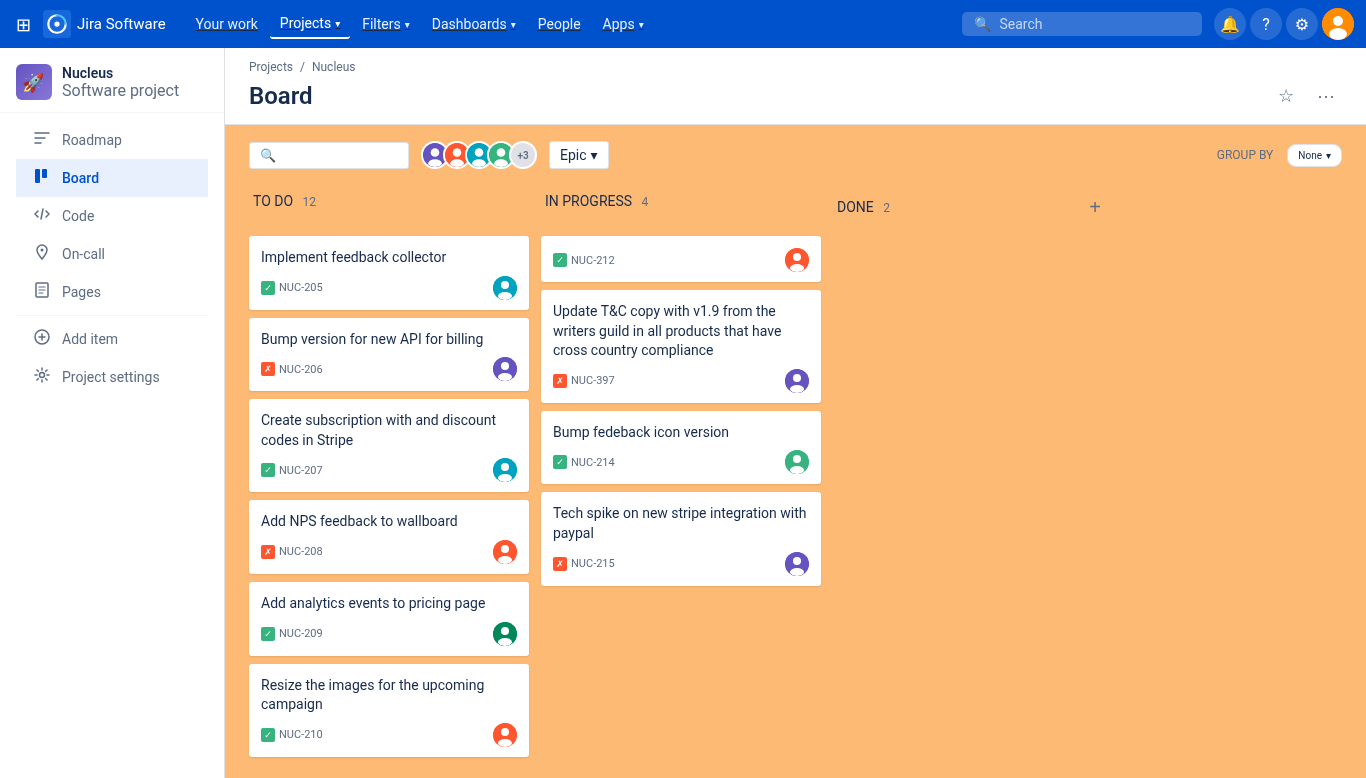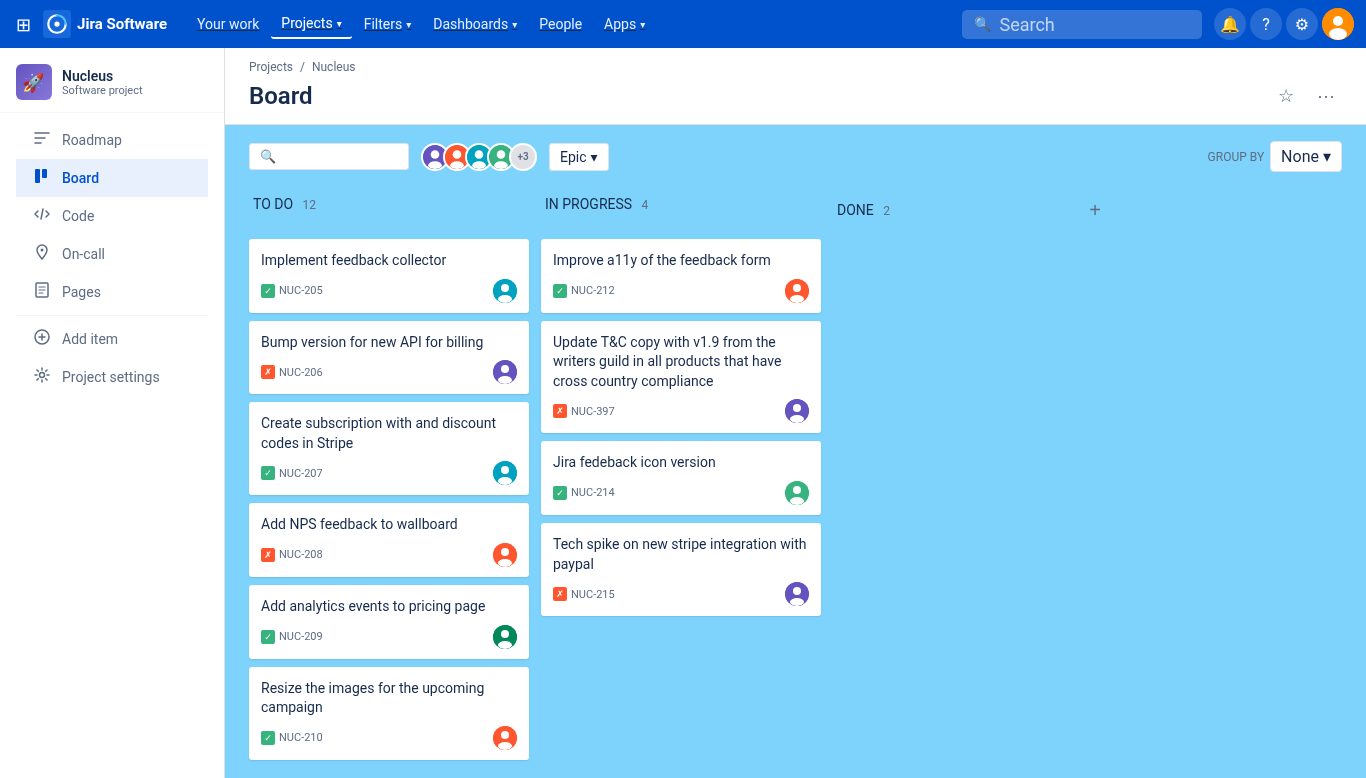--- a/index.html
+++ b/index.html
@@ -28,21 +28,21 @@
       margin-right: 16px;
       text-decoration: none;
     }
     .top-nav .logo-icon {
       width: 28px;
       height: 28px;
     }
     .top-nav .logo-text {
       color: white;
       font-size: 15px;
-      font-weight: 700;
+      font-weight: 400;
     }
     .top-nav .nav-links {
       display: flex;
       align-items: center;
       gap: 2px;
       flex: 1;
       text-decoration: underline;
     }
     .top-nav .nav-link {
       color: rgba(255,255,255,0.9);
@@ -61,21 +61,21 @@
       display: flex;
       align-items: center;
       background: rgba(255,255,255,0.2);
       border-radius: 5px;
       padding: 4px 12px;
       gap: 8px;
       width: 240px;
       cursor: text;
     }
     .top-nav .search-icon { color: rgba(255,255,255,0.8); font-size: 14px; }
-    .top-nav .search-text { color: rgba(255,255,255,0.7); font-size: 18px; }
+    .top-nav .search-text { color: rgba(255,255,255,0.7); font-size: 14px; }
     .top-nav .nav-actions {
       display: flex;
       align-items: center;
       gap: 4px;
       margin-left: 8px;
     }
     .top-nav .nav-action-btn {
       width: 32px; height: 32px;
       border-radius: 50%;
       background: rgba(255,255,255,0.15);
@@ -116,21 +116,21 @@
       border-bottom: 1px solid #f4f5f7;
     }
     .project-icon {
       width: 36px; height: 36px;
       background: linear-gradient(135deg, #6554c0, #8777d9);
       border-radius: 6px;
       display: flex; align-items: center; justify-content: center;
       color: white; font-size: 18px;
     }
     .project-info .project-name { font-size: 14px; font-weight: 600; color: #172b4d; }
-    .project-info .project-type { font-size: 11px; color: #5e6c84; }
+    .project-info .project-type { font-size: 16px; color: #5e6c84; }
     .sidebar-nav {
       padding: 8px 16px;
     }
     .sidebar-item {
       display: flex;
       align-items: center;
       gap: 10px;
       padding: 8px 16px;
       cursor: pointer;
       color: #5e6c84;
@@ -139,21 +139,21 @@
     }
     .sidebar-item.active { background: #e8f0fe; color: #0052cc; font-weight: 500; }
     .sidebar-item .s-icon { font-size: 16px; width: 20px; text-align: center; }
 
     .sidebar-divider { height: 1px; background: #f4f5f7; margin: 4px 0; }
 
     
     .main-content {
       flex: 1;
       overflow-y: auto;
-      background: #7dd3fc;
+      background: #fdba74;
     }
 
     .page-header {
       background: white;
       padding: 12px 24px 0;
       border-bottom: 1px solid #dfe1e6;
     }
     .breadcrumb {
       font-size: 12px;
       color: #5e6c84;
@@ -237,34 +237,34 @@
       border-radius: 3px;
       background: white;
       cursor: pointer;
       font-size: 14px;
       color: #172b4d;
     }
     .group-by-area {
       margin-left: auto;
       display: flex;
       align-items: center;
-      gap: 6px;
+      gap: 14px;
       font-size: 12px;
       color: #5e6c84;
     }
     .group-by-select {
       display: flex;
       align-items: center;
       gap: 4px;
       padding: 5px 10px;
       border: 1px solid #dfe1e6;
-      border-radius: 4px;
+      border-radius: 9px;
       background: white;
       cursor: pointer;
-      font-size: 16px;
+      font-size: 10px;
       color: #172b4d;
     }
 
     
     .board-columns {
       display: flex;
       gap: 12px;
       align-items: flex-start;
     }
     .board-column {
@@ -665,21 +665,20 @@
 
         <div class="board-column">
           <div class="column-header">
             <span>
               <span>IN PROGRESS</span>
               <span class="column-count">4</span>
             </span>
           </div>
           <div class="column-cards">
             <div class="card">
-              <div class="card-title">Improve a11y of the feedback form</div>
               <div class="card-footer">
                 <div class="card-id-area">
                   <div class="card-issue-type issue-story">✓</div>
                   <span class="card-id">NUC-212</span>
                 </div>
                 <div class="card-avatar av4">
                   <svg viewBox="0 0 24 24">
                       <circle cx="12" cy="12" r="12" fill="#ff5630"></circle>
                       <circle cx="12" cy="9" r="4" fill="#fff"></circle>
                       <ellipse cx="12" cy="20" rx="7" ry="4" fill="#fff"></ellipse>
@@ -697,21 +696,21 @@
                 <div class="card-avatar av2">
                   <svg viewBox="0 0 24 24">
                       <circle cx="12" cy="12" r="12" fill="#6554c0"></circle>
                       <circle cx="12" cy="9" r="4" fill="#fff"></circle>
                       <ellipse cx="12" cy="20" rx="7" ry="4" fill="#fff"></ellipse>
                     </svg>
                 </div>
               </div>
             </div>
             <div class="card">
-              <div class="card-title">Jira fedeback icon version</div>
+              <div class="card-title">Bump fedeback icon version</div>
               <div class="card-footer">
                 <div class="card-id-area">
                   <div class="card-issue-type issue-story">✓</div>
                   <span class="card-id">NUC-214</span>
                 </div>
                 <div class="card-avatar av5">
                   <svg viewBox="0 0 24 24">
                       <circle cx="12" cy="12" r="12" fill="#36b37e"></circle>
                       <circle cx="12" cy="9" r="4" fill="#fff"></circle>
                       <ellipse cx="12" cy="20" rx="7" ry="4" fill="#fff"></ellipse>

